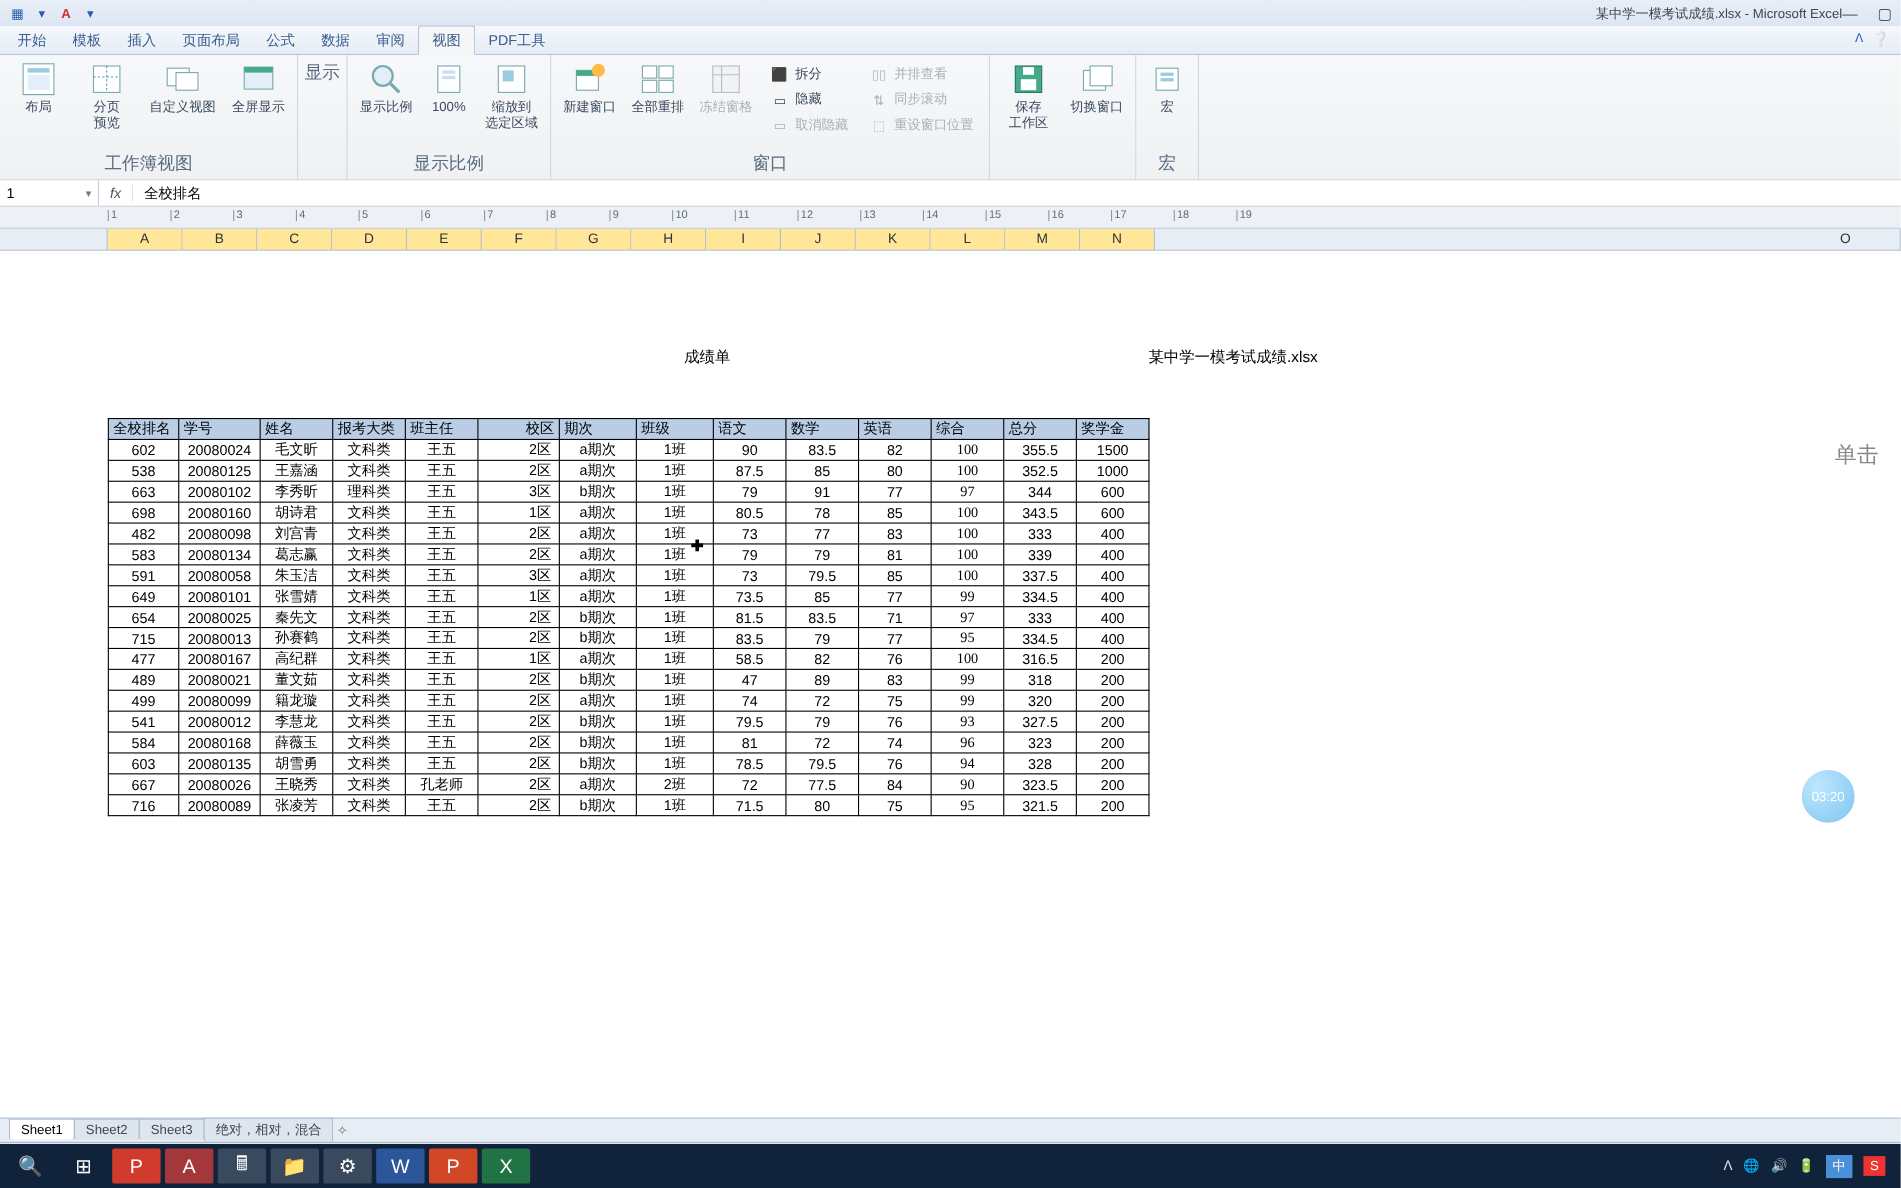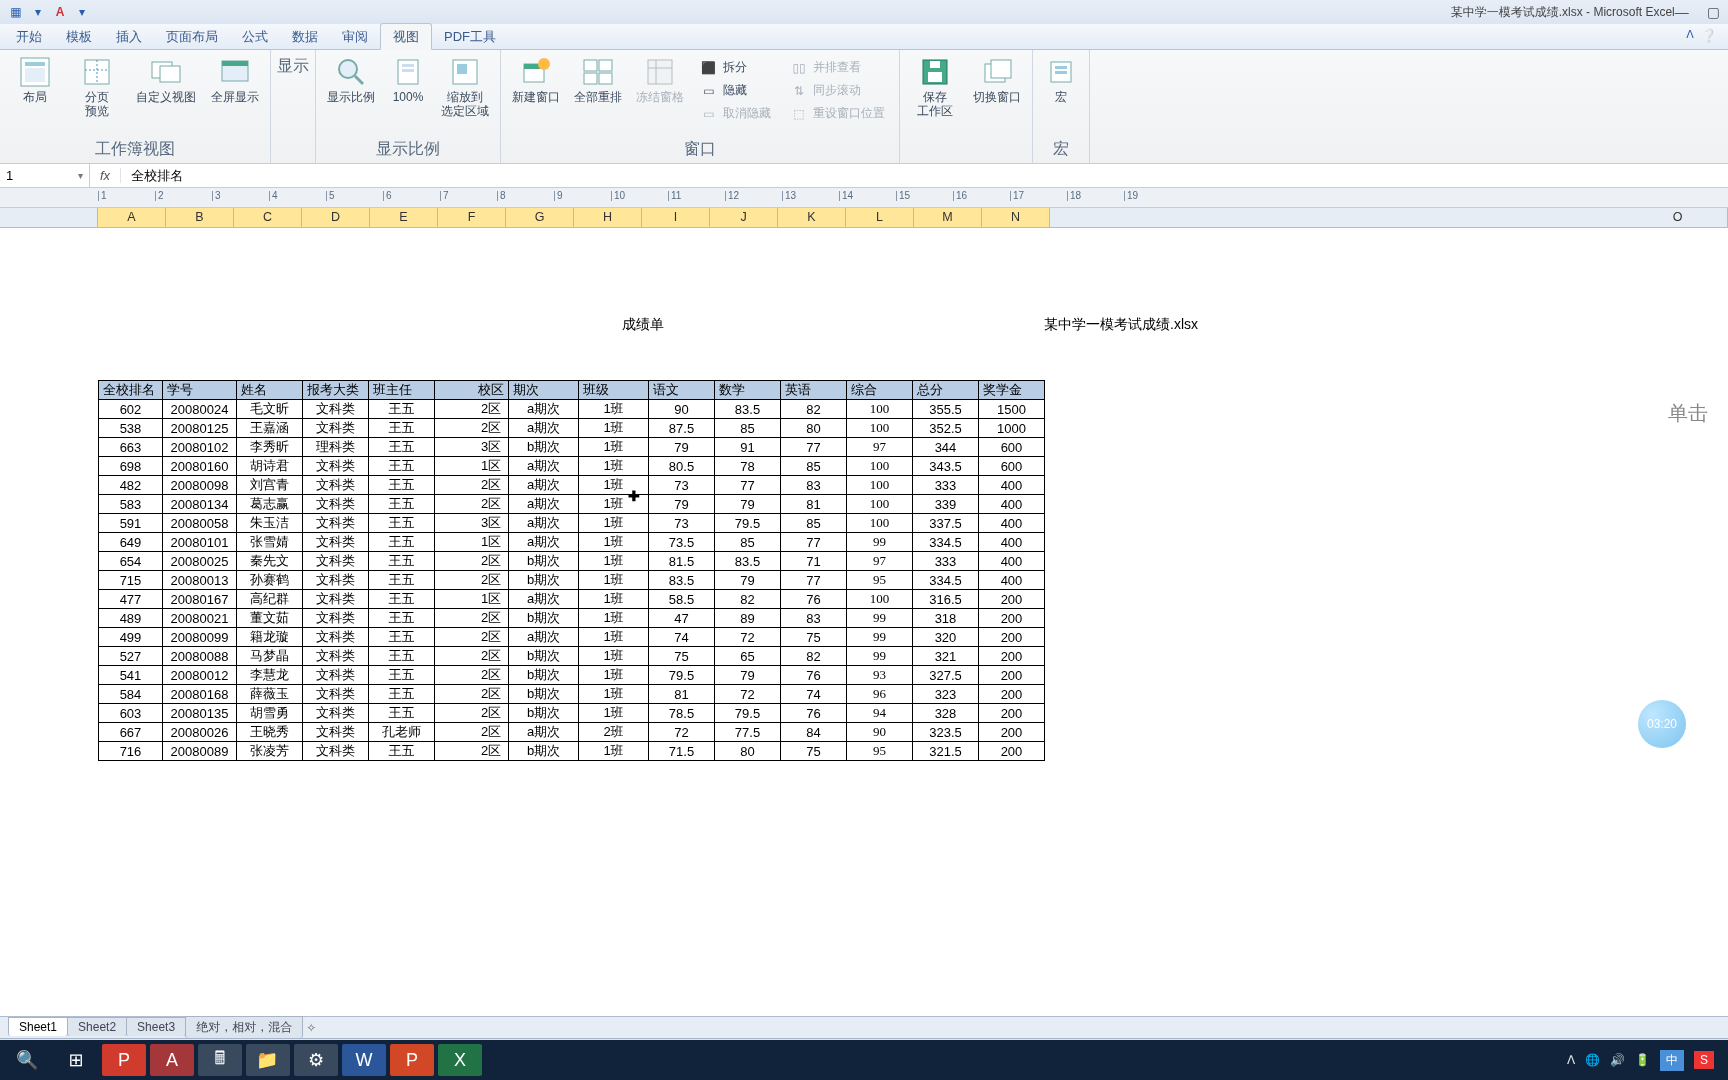--- a/index.html
+++ b/index.html
@@ -627,36 +627,20 @@
             <td class="c6">a期次</td>
             <td class="c7">1班</td>
             <td class="c8">74</td>
             <td class="c9">72</td>
             <td class="c10">75</td>
             <td class="c11">99</td>
             <td class="c12">320</td>
             <td class="c13">200</td>
           </tr>
           <tr>
-            <td class="c0">527</td>
-            <td class="c1">20080088</td>
-            <td class="c2">马梦晶</td>
-            <td class="c3">文科类</td>
-            <td class="c4">王五</td>
-            <td class="c5">2区</td>
-            <td class="c6">b期次</td>
-            <td class="c7">1班</td>
-            <td class="c8">75</td>
-            <td class="c9">65</td>
-            <td class="c10">82</td>
-            <td class="c11">99</td>
-            <td class="c12">321</td>
-            <td class="c13">200</td>
-          </tr>
-          <tr>
             <td class="c0">541</td>
             <td class="c1">20080012</td>
             <td class="c2">李慧龙</td>
             <td class="c3">文科类</td>
             <td class="c4">王五</td>
             <td class="c5">2区</td>
             <td class="c6">b期次</td>
             <td class="c7">1班</td>
             <td class="c8">79.5</td>
             <td class="c9">79</td>

